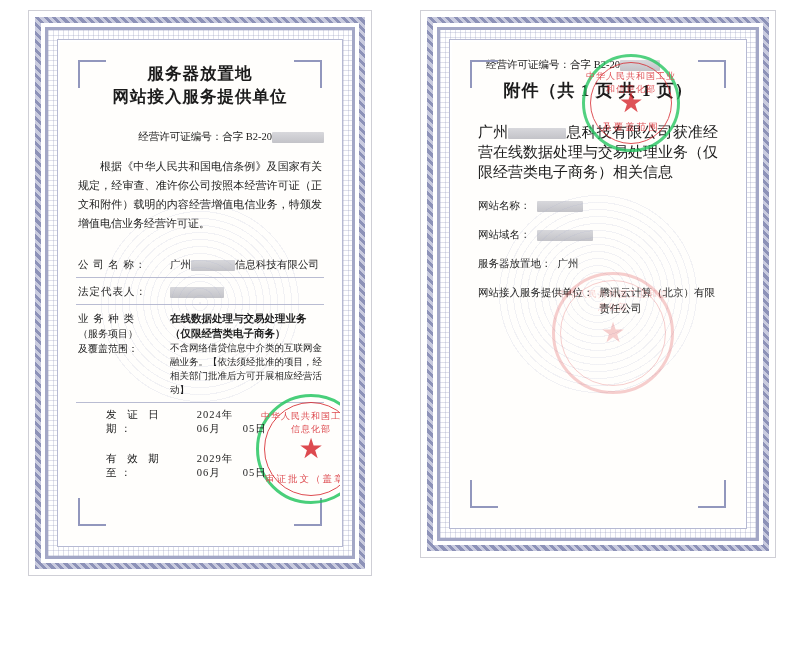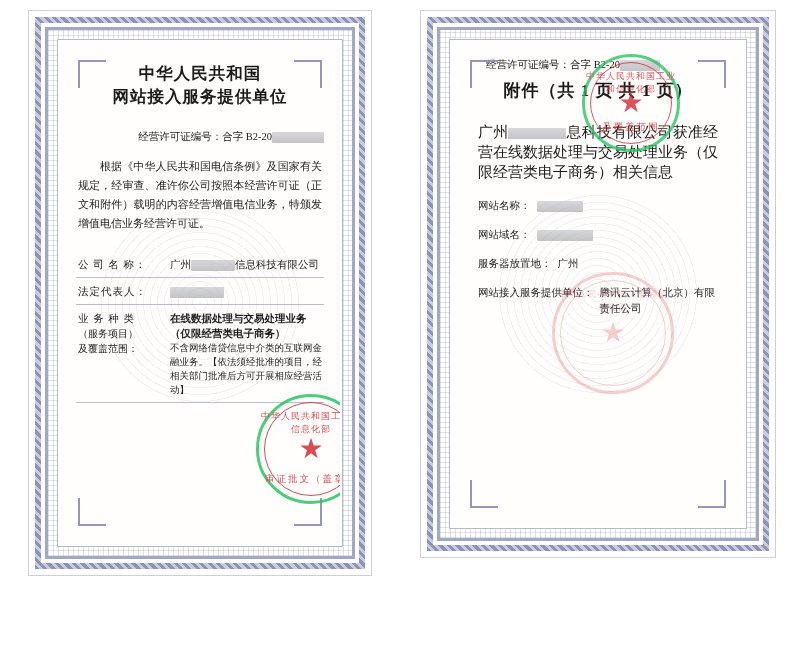--- a/index.html
+++ b/index.html
@@ -299,21 +299,21 @@
     <div class="frame-mid"></div>
     <div class="frame-inner"></div>
 
     <div class="paper">
       <div class="corner tl"></div>
       <div class="corner tr"></div>
       <div class="corner bl"></div>
       <div class="corner br"></div>
 
       <div class="l-title">
-        <div>中华人民共和国</div>
+        <div>服务器放置地</div>
         <div>网站接入服务提供单位</div>
       </div>
 
       <div class="l-permitno">
         <span>经营许可证编号：</span><span>合字 B2-20</span><span class="redact" style="width:52px;"></span>
       </div>
 
       <div class="l-body">根据《中华人民共和国电信条例》及国家有关规定，经审查、准许你公司按照本经营许可证（正文和附件）载明的内容经营增值电信业务，特颁发增值电信业务经营许可证。</div>
 
       <div class="l-fields">
@@ -346,20 +346,32 @@
       </div>
 
       <div class="seal" id="seal-left">
         <div class="ring"></div>
         <div class="arc top">中华人民共和国工业和信息化部</div>
         <div class="star">★</div>
         <div class="arc bot">审证批文（盖章）</div>
       </div>
 
       <div class="l-dates">
+        <div class="drow">
+          <span class="dlabel">发 证 日 期：</span>
+          <span class="dval">
+            <span class="dy">2024年</span><span class="dm">06月</span><span>05日</span>
+          </span>
+        </div>
+        <div class="drow">
+          <span class="dlabel">有 效 期 至：</span>
+          <span class="dval">
+            <span class="dy">2029年</span><span class="dm">06月</span><span>05日</span>
+          </span>
+        </div>
       </div>
 
     </div>
   </div>
 </div>
 
 <div class="page" id="page-right">
   <div class="cert">
     <div class="frame-outer"></div>
     <div class="frame-mid"></div>

